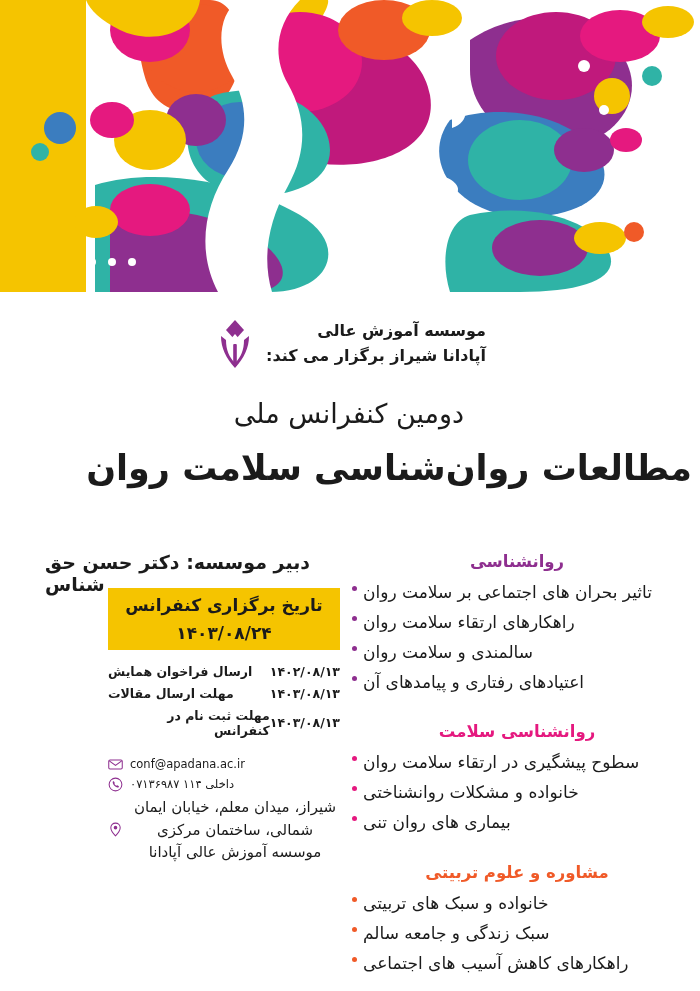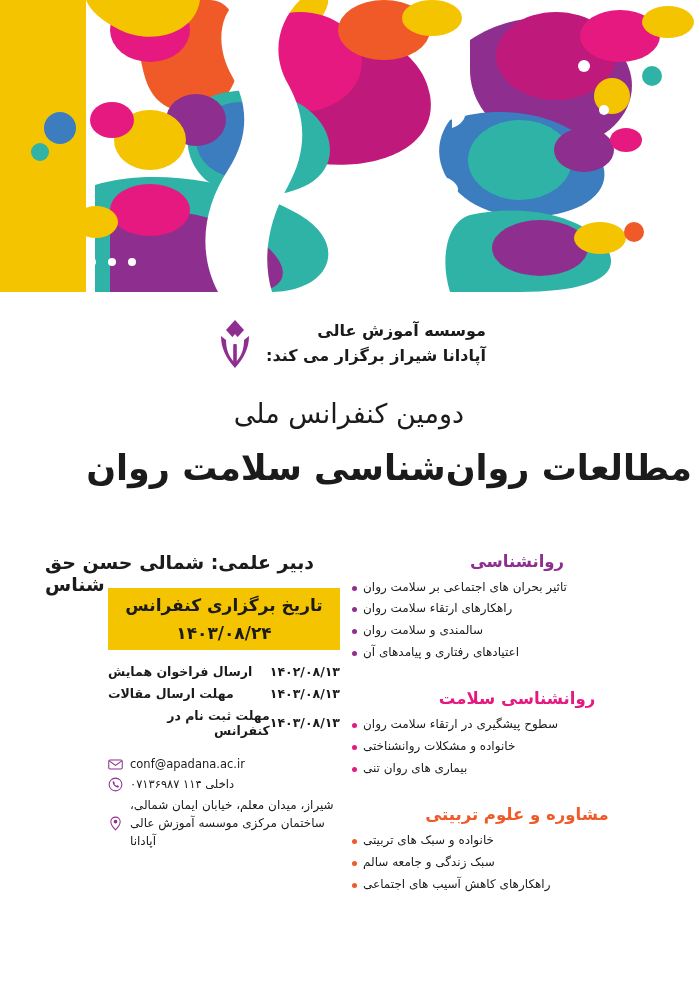--- a/index.html
+++ b/index.html
@@ -162,22 +162,22 @@
     align-items: center; justify-content: center;
   }
   .contact-row .c-text {
     flex: 1 1 auto;
     text-align: left;
     direction: ltr;
     line-height: 1.35;
   }
   .contact-row.addr .c-text {
     direction: rtl;
-    text-align: left;
-    font-size: 12px;
+    text-align: center;
+    font-size: 15px;
     line-height: 1.5;
   }
 
   
   .topics {
     position: absolute;
     top: 540px;
     right: 18px;
     width: 330px;
     direction: rtl;
@@ -200,21 +200,21 @@
     font-weight: bold;
     letter-spacing: 1px;
     white-space: nowrap;
   }
   .topic-item {
     display: flex;
     flex-direction: row;
     align-items: flex-start;
     justify-content: flex-end;
     gap: 6px;
-    font-size: 12px;
+    font-size: 17px;
     line-height: 1.65;
     color: #1b1b1b;
     padding: 1px 0;
   }
   .bullet {
     flex: 0 0 auto;
     width: 5px; height: 5px;
     border-radius: 50%;
     margin-top: 8px;
   }
@@ -310,21 +310,21 @@
           <rect x="19.2" y="26" width="3.6" height="22" rx="1"></rect>
         </g>
       </svg>
     </span>
   </div>
 </div>
 
 <div class="title-small">دومین کنفرانس ملی</div>
 <div class="title-big">مطالعات روان‌شناسی سلامت روان</div>
 
-<div class="secretary">دبیر علمی: شمالی حسن حق شناس</div>
+<div class="secretary">دبیر موسسه: دکتر حسن حق شناس</div>
 
 <div class="date-box">
   <div class="line1">تاریخ برگزاری کنفرانس</div>
   <div class="line2">۱۴۰۳/۰۸/۲۴</div>
 </div>
 
 <div class="deadlines">
   <div class="deadline-row">
     <span class="deadline-date">۱۴۰۲/۰۸/۱۳</span>
     <span class="deadline-label">ارسال فراخوان همایش</span>

